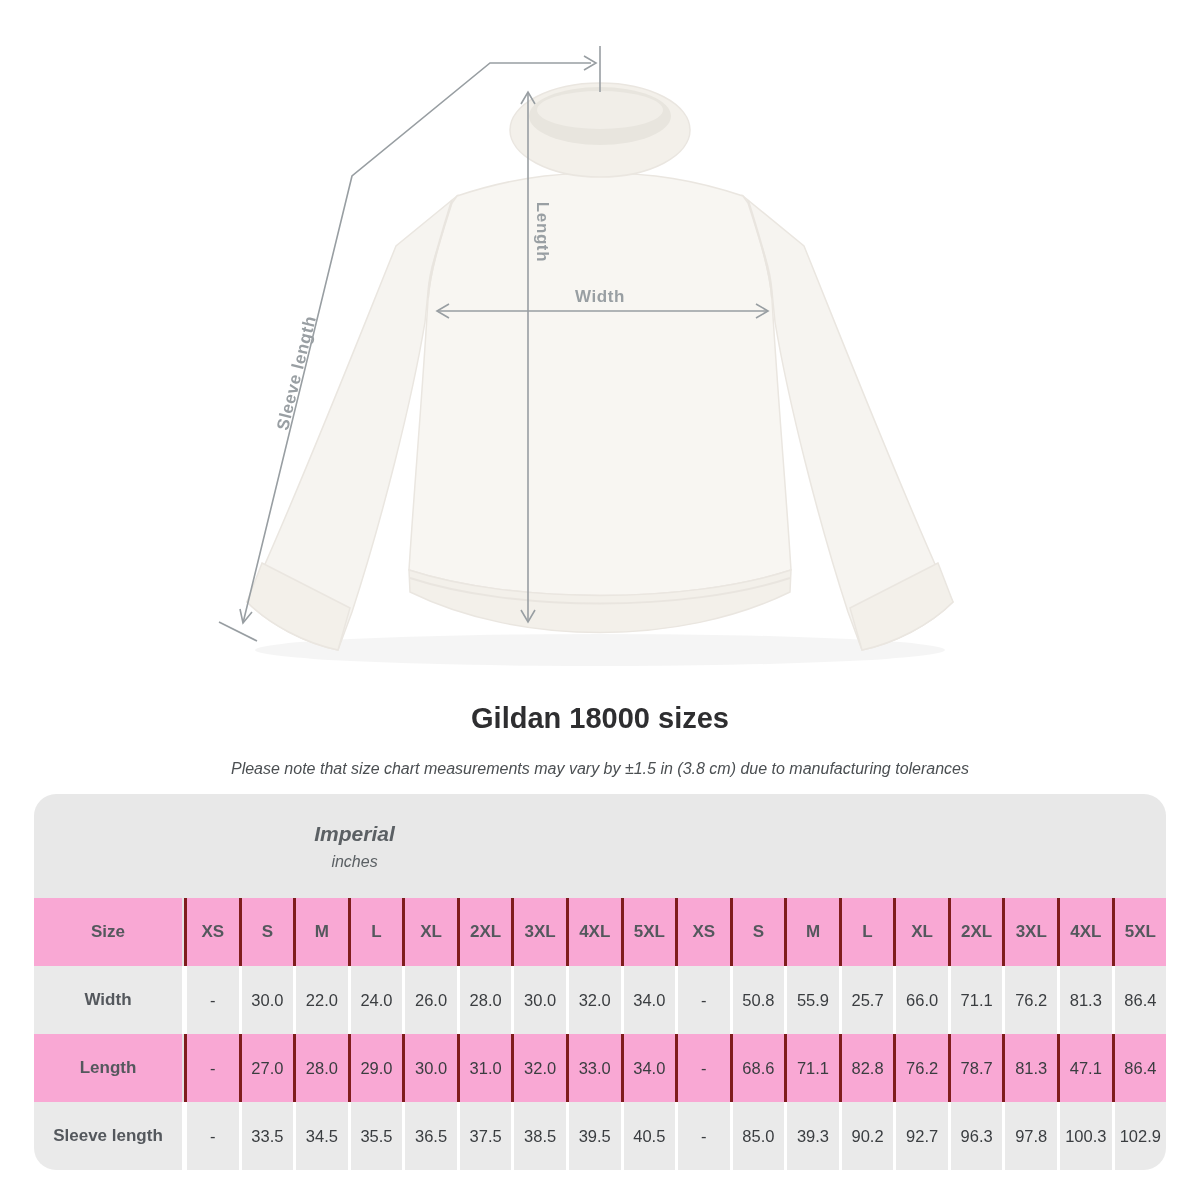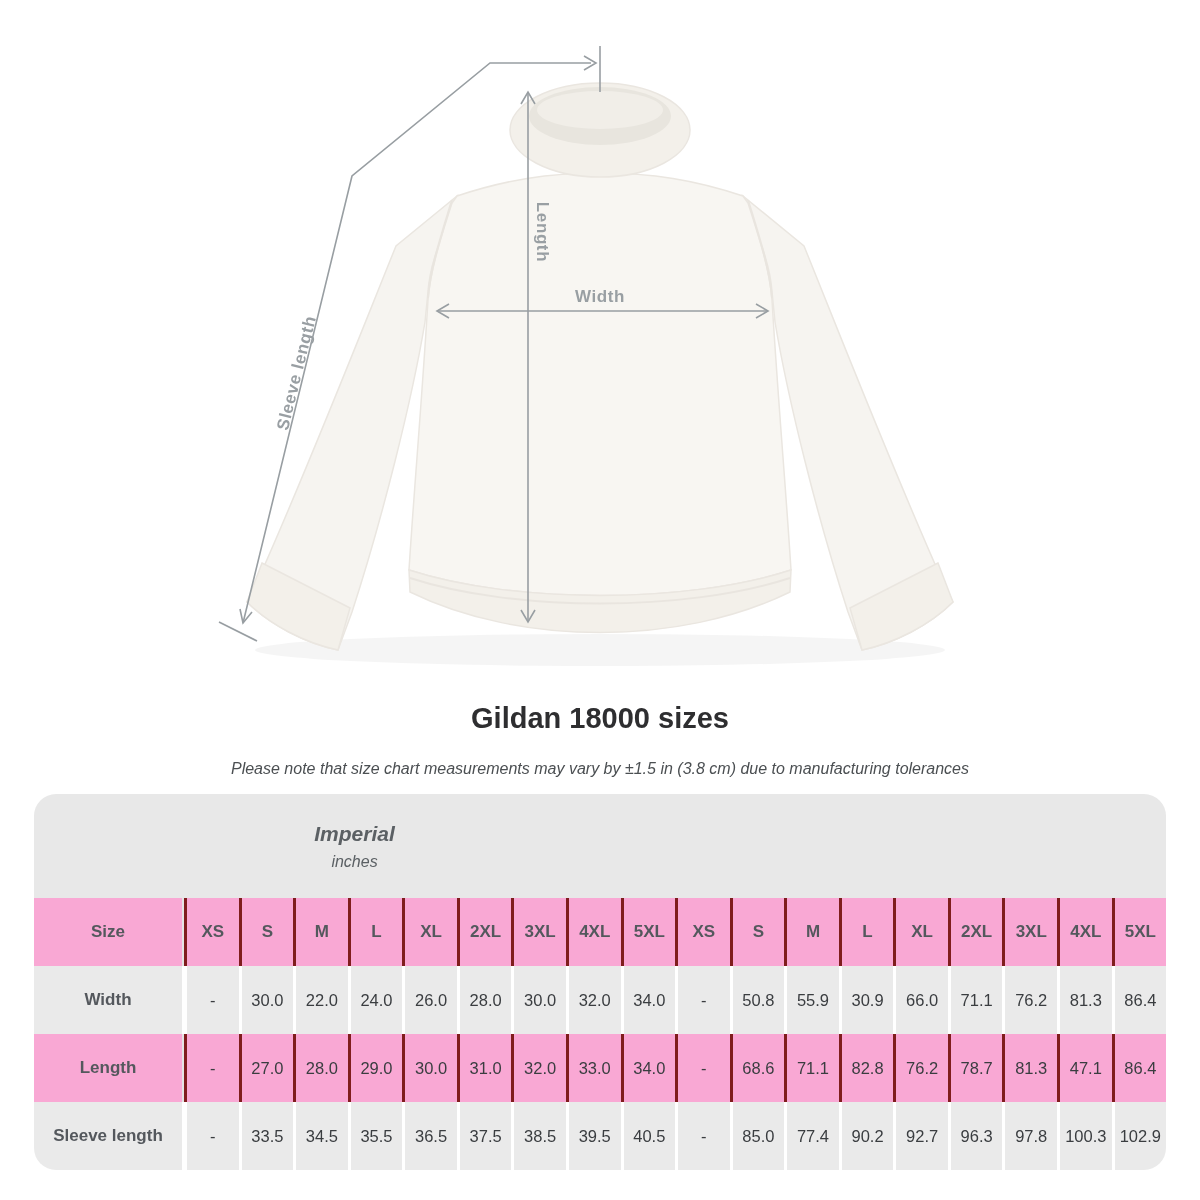--- a/index.html
+++ b/index.html
@@ -152,21 +152,21 @@
       <div class="cell">22.0</div>
       <div class="cell">24.0</div>
       <div class="cell">26.0</div>
       <div class="cell">28.0</div>
       <div class="cell">30.0</div>
       <div class="cell">32.0</div>
       <div class="cell">34.0</div>
       <div class="cell">-</div>
       <div class="cell">50.8</div>
       <div class="cell">55.9</div>
-      <div class="cell">30.9</div>
+      <div class="cell">25.7</div>
       <div class="cell">66.0</div>
       <div class="cell">71.1</div>
       <div class="cell">76.2</div>
       <div class="cell">81.3</div>
       <div class="cell">86.4</div>
     </div>
 
     <div class="trow white">
       <div class="cell label">Length</div>
       <div class="cell">-</div>
@@ -195,21 +195,21 @@
       <div class="cell">33.5</div>
       <div class="cell">34.5</div>
       <div class="cell">35.5</div>
       <div class="cell">36.5</div>
       <div class="cell">37.5</div>
       <div class="cell">38.5</div>
       <div class="cell">39.5</div>
       <div class="cell">40.5</div>
       <div class="cell">-</div>
       <div class="cell">85.0</div>
-      <div class="cell">77.4</div>
+      <div class="cell">39.3</div>
       <div class="cell">90.2</div>
       <div class="cell">92.7</div>
       <div class="cell">96.3</div>
       <div class="cell">97.8</div>
       <div class="cell">100.3</div>
       <div class="cell">102.9</div>
     </div>
 
   </div>
 </div>

